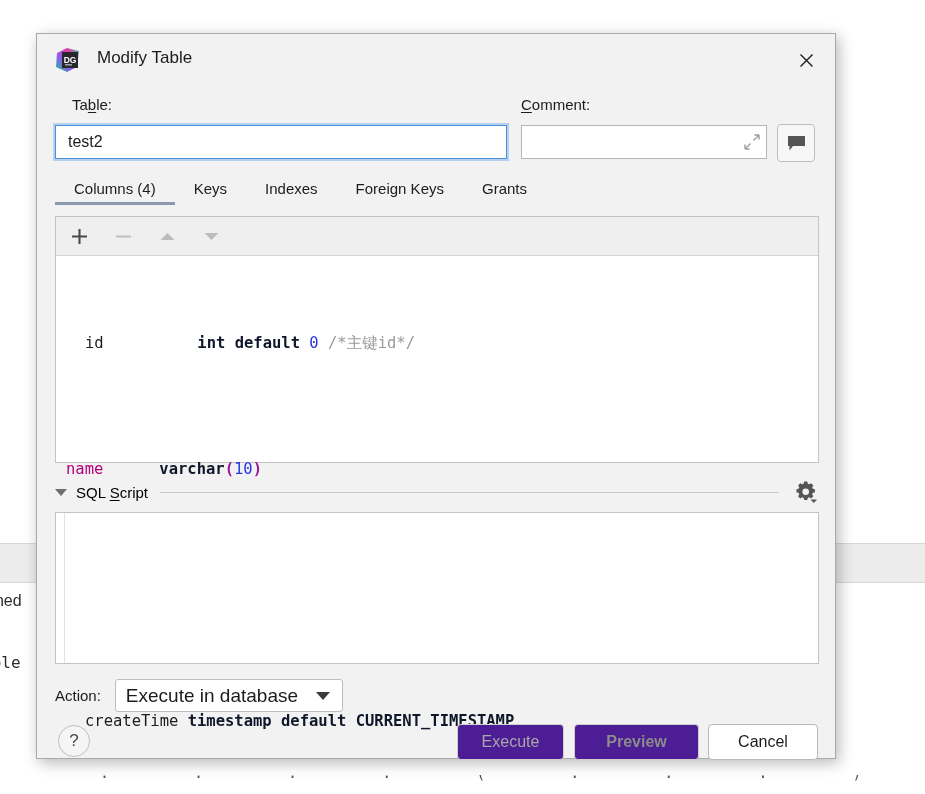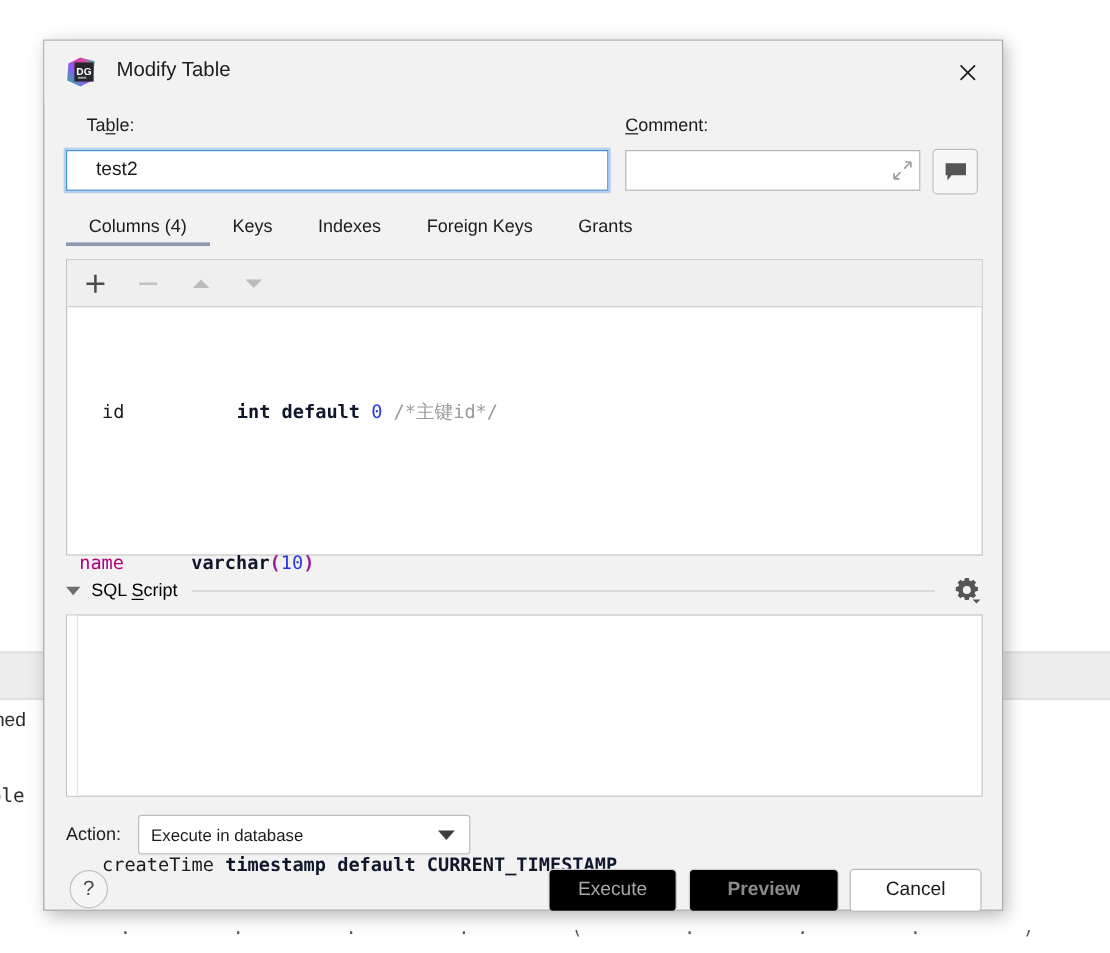--- a/index.html
+++ b/index.html
@@ -119,21 +119,21 @@
     left: 18px;
     top: 91px;
     width: 452px;
     height: 34px;
     box-sizing: border-box;
     background: #ffffff;
     border: 1px solid #4a90d9;
     box-shadow: 0 0 0 2px #b4d2ef;
     font-size: 16px;
     color: #1c1c1c;
-    padding: 0 24px;
+    padding: 0 12px;
     font-family: "Liberation Sans", sans-serif;
     outline: none;
   }
 
   
   .comment-input-wrap {
     position: absolute;
     left: 484px;
     top: 91px;
     width: 246px;
@@ -320,30 +320,30 @@
     top: 645px;
     display: flex;
     align-items: center;
   }
   .action-label {
     font-size: 15px;
     color: #1c1c1c;
     margin-right: 14px;
   }
   .action-select {
-    width: 277px;
+    width: 228px;
     height: 33px;
     box-sizing: border-box;
     background: #ffffff;
     border: 1px solid #bdbdbd;
     border-radius: 3px;
     display: flex;
     align-items: center;
     padding: 0 8px 0 10px;
-    font-size: 14px;
+    font-size: 19px;
     color: #1c1c1c;
     cursor: default;
     position: relative;
   }
   .action-select .caret {
     position: absolute;
     right: 12px;
     width: 0; height: 0;
     border-left: 7px solid transparent;
     border-right: 7px solid transparent;
@@ -370,21 +370,21 @@
   .btn {
     position: absolute;
     height: 36px;
     box-sizing: border-box;
     border-radius: 4px;
     display: flex;
     align-items: center;
     justify-content: center;
     font-size: 16px;
     cursor: default;
-    background: #000000;
+    background: #4c1d95;
     border: 1px solid #cfcfcf;
   }
   .btn-execute {
     left: 420px;
     top: 690px;
     width: 107px;
     color: #a8a8a8;
   }
   .btn-preview {
     left: 537px;

